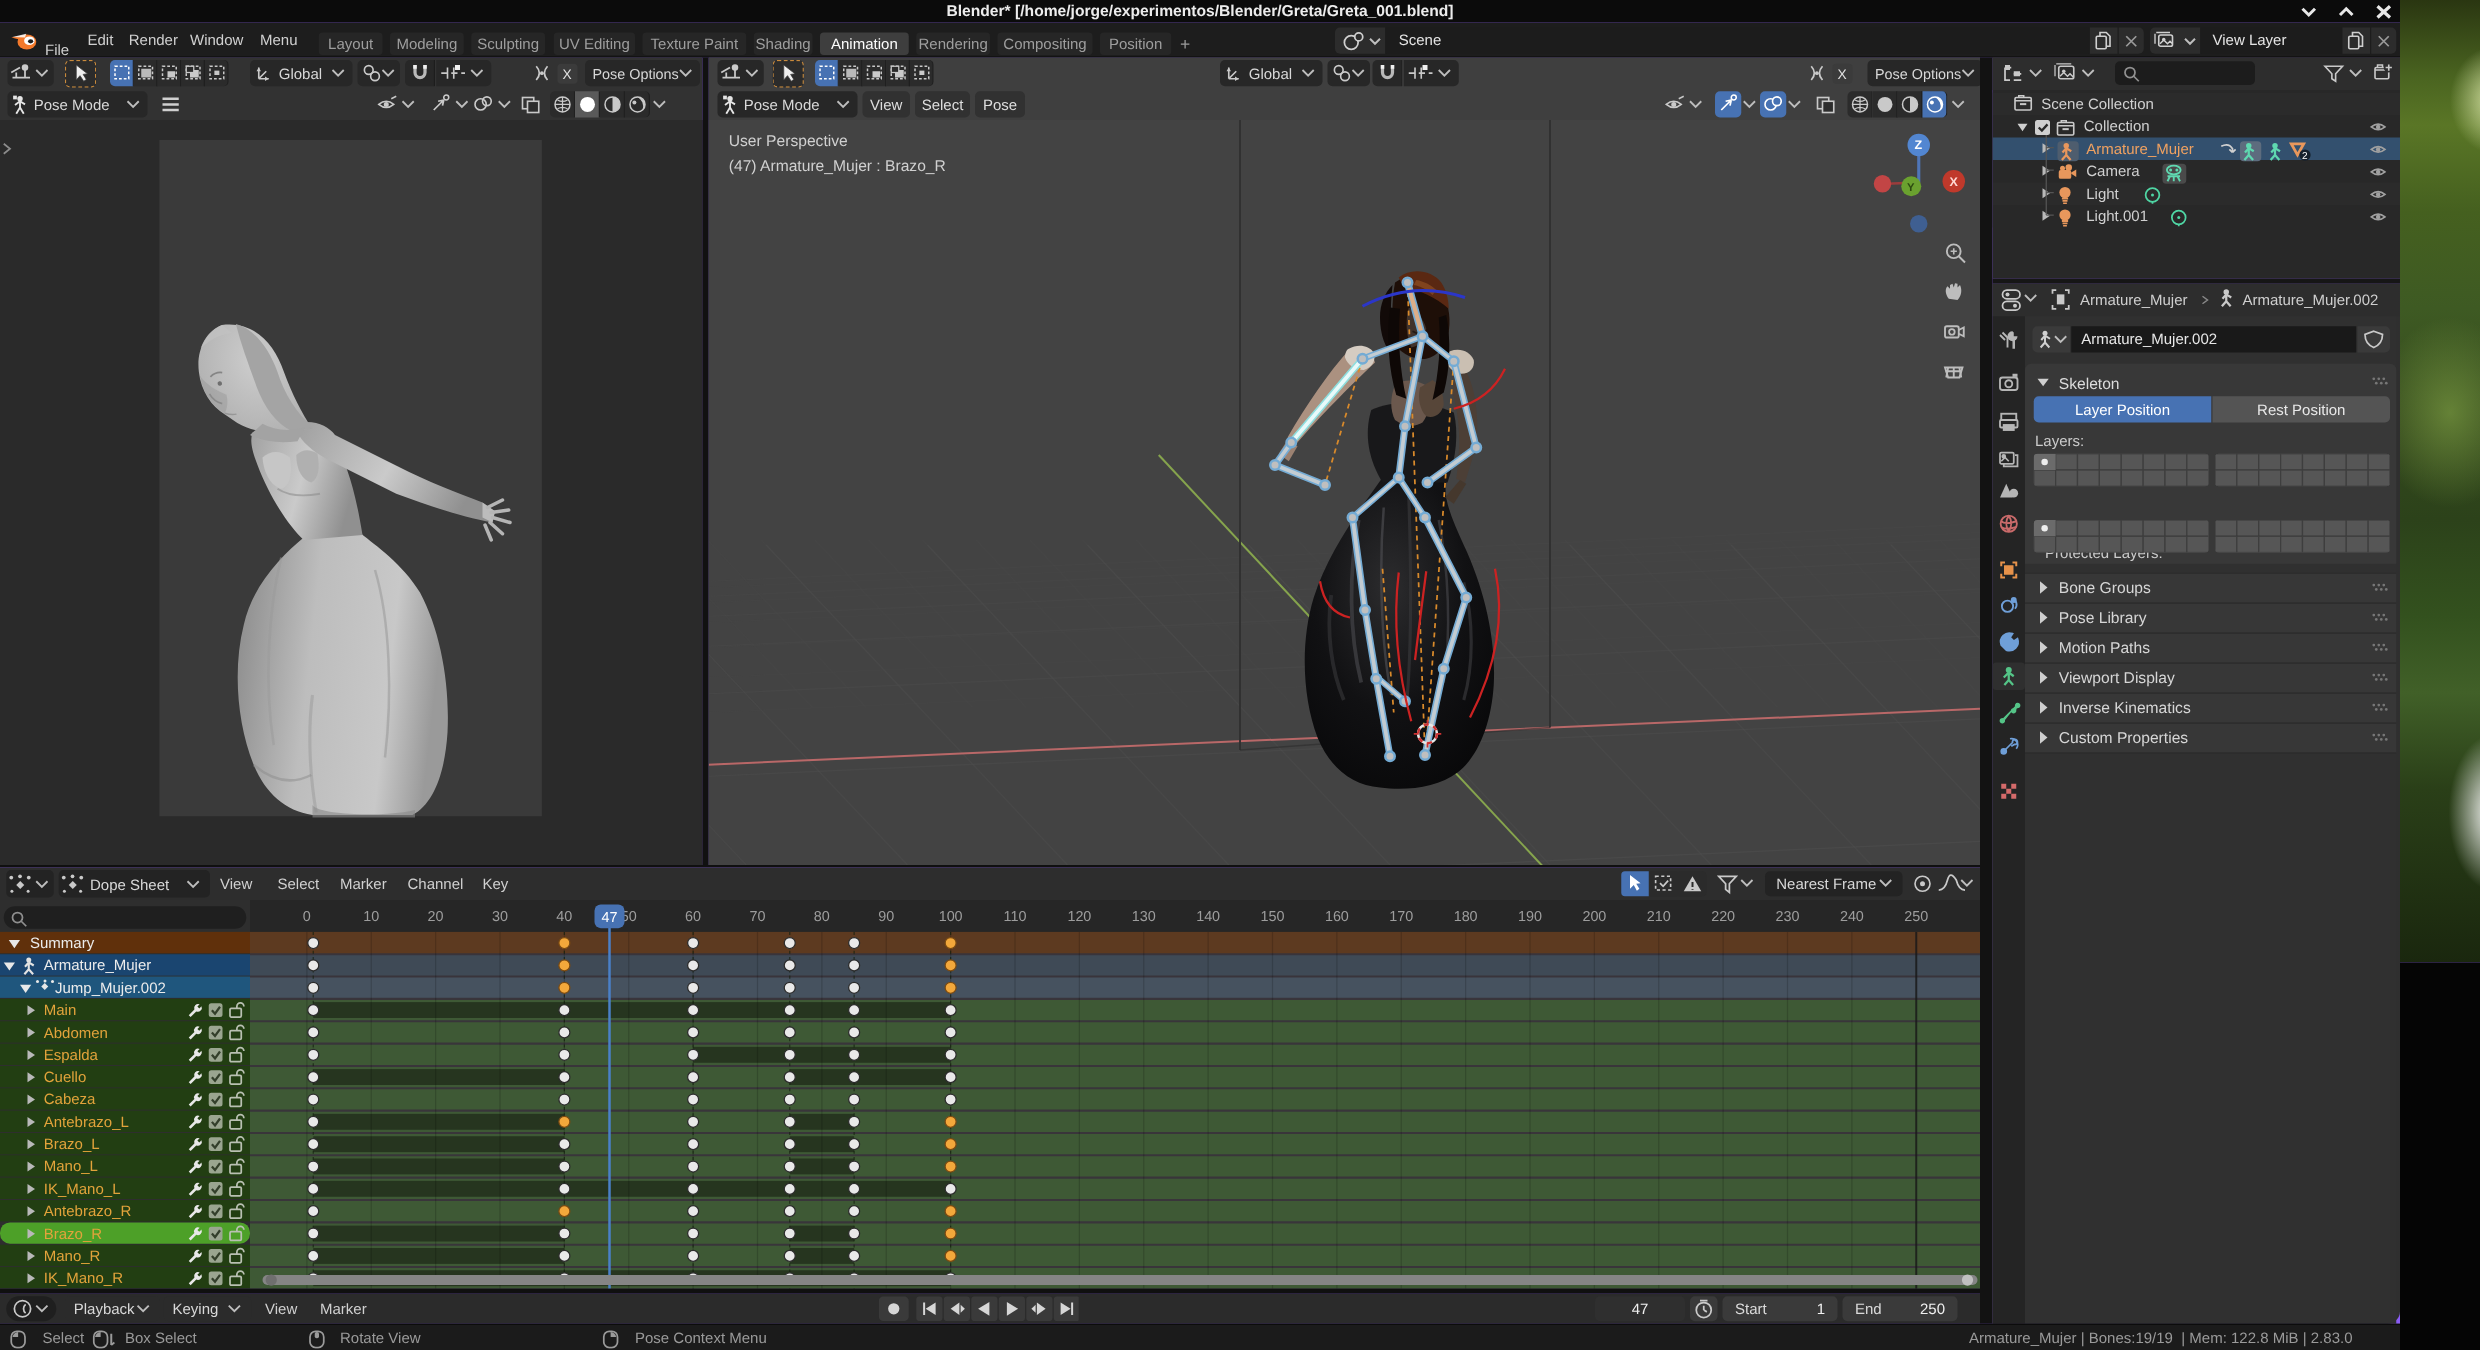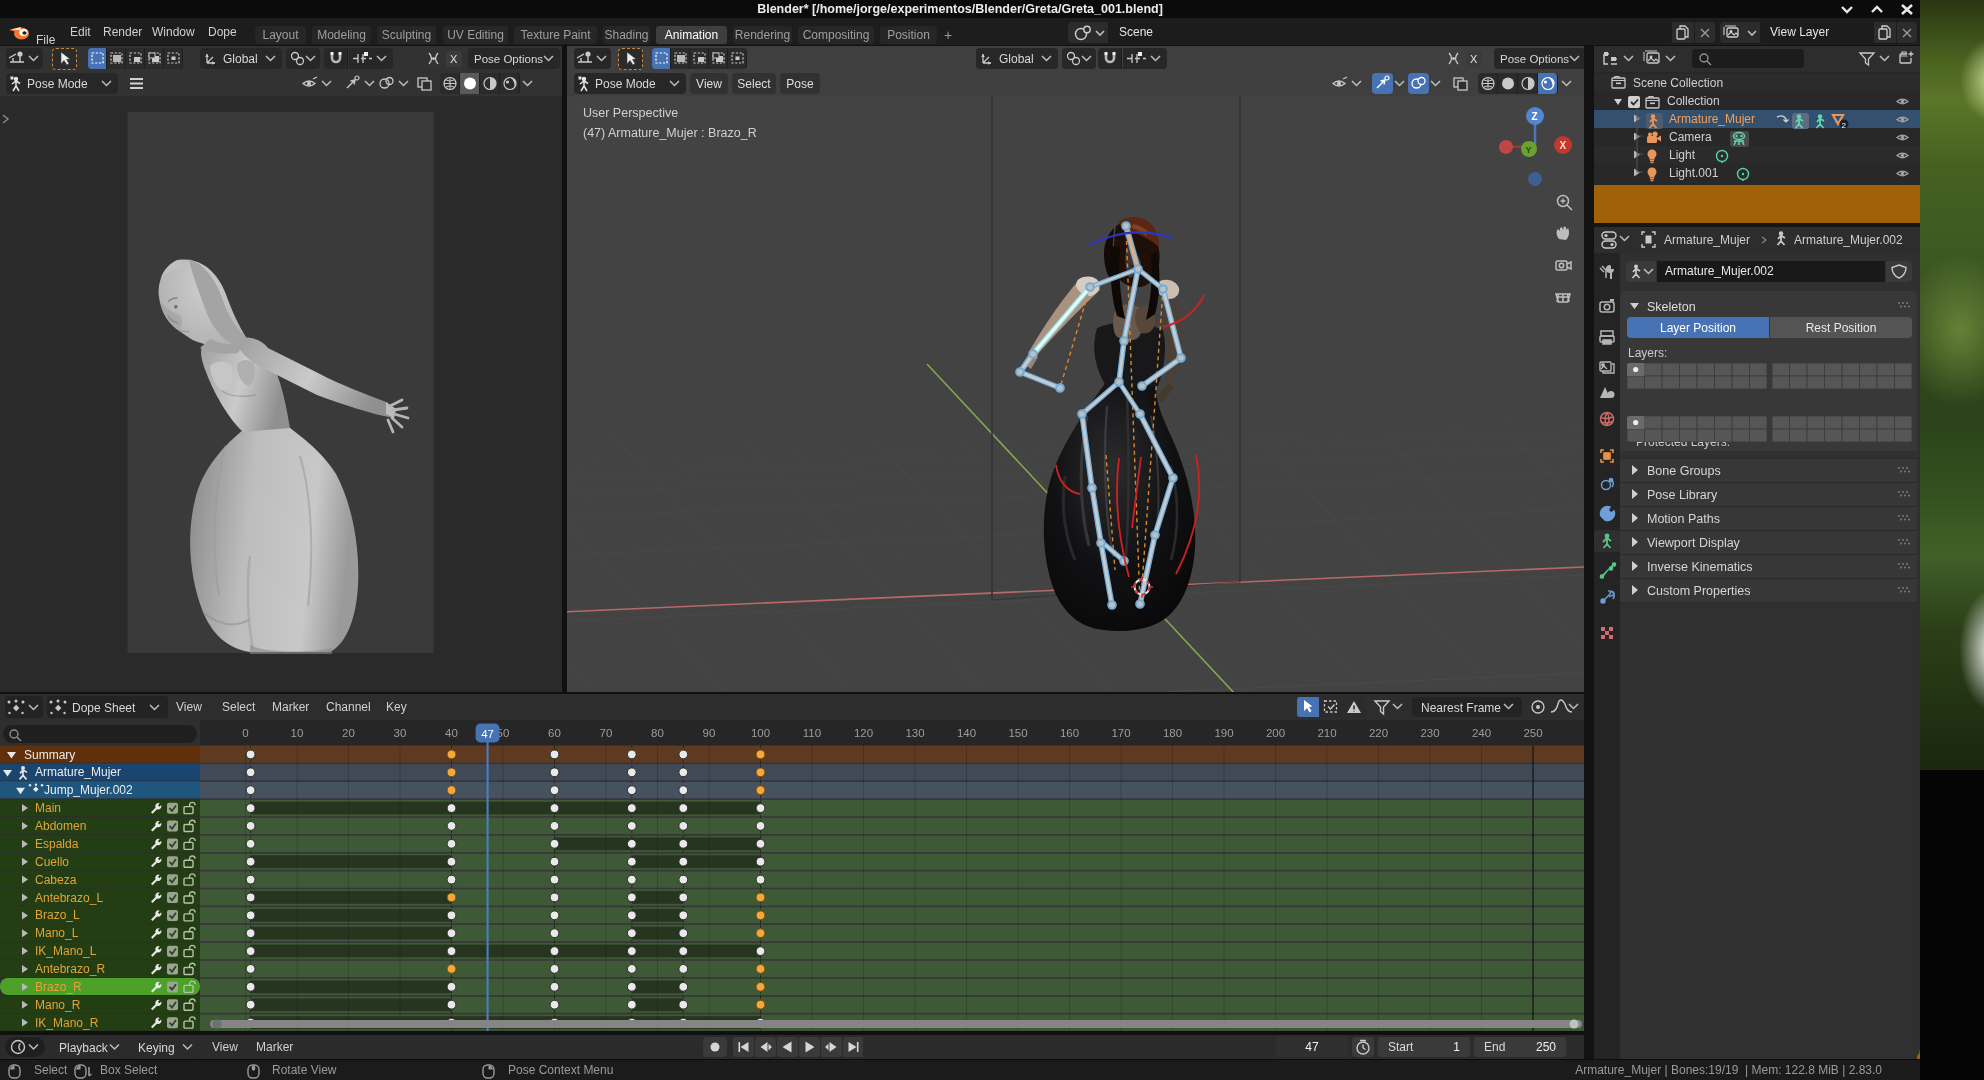--- a/index.html
+++ b/index.html
@@ -1,17 +1,17 @@
 <!DOCTYPE html>
 <html><head><meta charset="utf-8"><style>
 *{margin:0;padding:0;box-sizing:border-box;}
 html,body{width:1984px;height:1080px;overflow:hidden;background:#000;}
 body{font-family:"Liberation Sans",sans-serif;-webkit-font-smoothing:antialiased;}
 .abs{position:absolute;}
-#root{position:relative;width:1984px;height:1080px;background:#a16207;}
+#root{position:relative;width:1984px;height:1080px;background:#8b5cf6;}
 .hmenu{color:#d0d0d0;font-size:12px;display:flex;align-items:center;}
 </style></head><body>
 <div id="root">
     <div class="abs" style="left:1920px;top:0;width:64px;height:770px;
 background:
 radial-gradient(50px 60px at 76px 80px, rgba(235,245,185,0.85), rgba(235,245,185,0) 72%),
 radial-gradient(45px 80px at 74px 650px, rgba(255,255,255,0.98), rgba(255,255,255,0) 78%),
 radial-gradient(75px 95px at 40px 330px, rgba(140,175,75,0.55), rgba(140,175,75,0) 80%),
 linear-gradient(180deg,#2a3611 0%,#4a6420 8%,#5a7626 13%,#45601f 22%,#3e5a23 32%,#34491d 44%,#2c421a 54%,#33511e 64%,#416028 72%,#2a3f18 82%,#1a270e 100%);
 "></div>
@@ -31,21 +31,21 @@
 <ellipse cx="14.5" cy="12.5" rx="7.5" ry="6" fill="#f4792b"></ellipse>
 <ellipse cx="16.5" cy="11.5" rx="4.2" ry="3.4" fill="#fff"></ellipse>
 <ellipse cx="17.5" cy="12" rx="2.1" ry="1.7" fill="#1d1d1d"></ellipse>
 <path d="M2 9 L13 7 L10 11 Z" fill="#f4792b"></path>
 <path d="M3 8.5 L14 6 L13 9" fill="#fff" opacity="0.85"></path>
 </svg>
       <div class="abs hmenu" style="left:36px;top:0;height:44px;">File</div>
       <div class="abs hmenu" style="left:70px;top:0;height:28px;">Edit</div>
       <div class="abs hmenu" style="left:103px;top:0;height:28px;">Render</div>
       <div class="abs hmenu" style="left:152px;top:0;height:28px;">Window</div>
-      <div class="abs hmenu" style="left:208px;top:0;height:28px;">Dope</div>
+      <div class="abs hmenu" style="left:208px;top:0;height:28px;">Menu</div>
       <div class="abs" style="left:255px;top:8px;width:51px;height:18px;background:#262626;border-radius:3px;display:flex;align-items:center;justify-content:center;color:#9e9e9e;font-size:12px;">Layout</div>
       <div class="abs" style="left:312px;top:8px;width:59px;height:18px;background:#262626;border-radius:3px;display:flex;align-items:center;justify-content:center;color:#9e9e9e;font-size:12px;">Modeling</div>
       <div class="abs" style="left:377px;top:8px;width:59px;height:18px;background:#262626;border-radius:3px;display:flex;align-items:center;justify-content:center;color:#9e9e9e;font-size:12px;">Sculpting</div>
       <div class="abs" style="left:443px;top:8px;width:65px;height:18px;background:#262626;border-radius:3px;display:flex;align-items:center;justify-content:center;color:#9e9e9e;font-size:12px;">UV Editing</div>
       <div class="abs" style="left:514px;top:8px;width:83px;height:18px;background:#262626;border-radius:3px;display:flex;align-items:center;justify-content:center;color:#9e9e9e;font-size:12px;">Texture Paint</div>
       <div class="abs" style="left:603px;top:8px;width:47px;height:18px;background:#262626;border-radius:3px;display:flex;align-items:center;justify-content:center;color:#9e9e9e;font-size:12px;">Shading</div>
       <div class="abs" style="left:656px;top:8px;width:71px;height:18px;background:#3e3e3e;border-radius:3px;display:flex;align-items:center;justify-content:center;color:#fdfdfd;font-size:12px;">Animation</div>
       <div class="abs" style="left:733px;top:8px;width:59px;height:18px;background:#262626;border-radius:3px;display:flex;align-items:center;justify-content:center;color:#9e9e9e;font-size:12px;">Rendering</div>
       <div class="abs" style="left:798px;top:8px;width:76px;height:18px;background:#262626;border-radius:3px;display:flex;align-items:center;justify-content:center;color:#9e9e9e;font-size:12px;">Compositing</div>
       <div class="abs" style="left:880px;top:8px;width:57px;height:18px;background:#262626;border-radius:3px;display:flex;align-items:center;justify-content:center;color:#9e9e9e;font-size:12px;">Position</div>
@@ -599,21 +599,21 @@
 <g transform="translate(996,201)">
               <path d="M-7 -3 h14 l-2.5 8 h-9 Z"></path>
               <path d="M-4.5 -3 l-1.5 8 M0 -3 v8 M4.5 -3 l1.5 8 M-6.5 0 h13"></path>
             </g>
 </g>
           <text x="16" y="21" fill="#d0d0d0" font-size="12.5">User Perspective</text>
           <text x="16" y="41" fill="#d0d0d0" font-size="12.5">(47) Armature_Mujer : Brazo_R</text>
         </svg></div>
     </div>
     <div class="abs" style="left:1584px;top:46px;width:10px;height:1013px;background:#121212;"></div>
-    <div class="abs" style="left:1594px;top:46px;width:326px;height:139px;background:#282828;">
+    <div class="abs" style="left:1594px;top:46px;width:326px;height:177px;background:#282828;">
       <div class="abs" style="left:0;top:0;width:326px;height:26px;background:#2d2d2d;"></div>
       <svg class="abs" style="left:4px;top:2px;" width="322" height="22">
 <g stroke="#c9c9c9" stroke-width="1.4" fill="none">
 <path d="M6 6 h5 M6 6 v10 h4 M13 11 h6 M13 16 h6"></path>
           <rect x="6" y="4" width="4" height="4" fill="#c9c9c9" stroke="none"></rect>
 <rect x="13" y="9" width="5" height="4" fill="#c9c9c9" stroke="none"></rect>
 </g>
         <path d="M26 8 l4.5 4.5 4.5-4.5" stroke="#bdbdbd" stroke-width="1.5" fill="none"></path>
 <g transform="translate(44,0)">
           <rect x="5" y="5" width="12" height="10" rx="1.5" fill="none" stroke="#c9c9c9" stroke-width="1.3"></rect>

